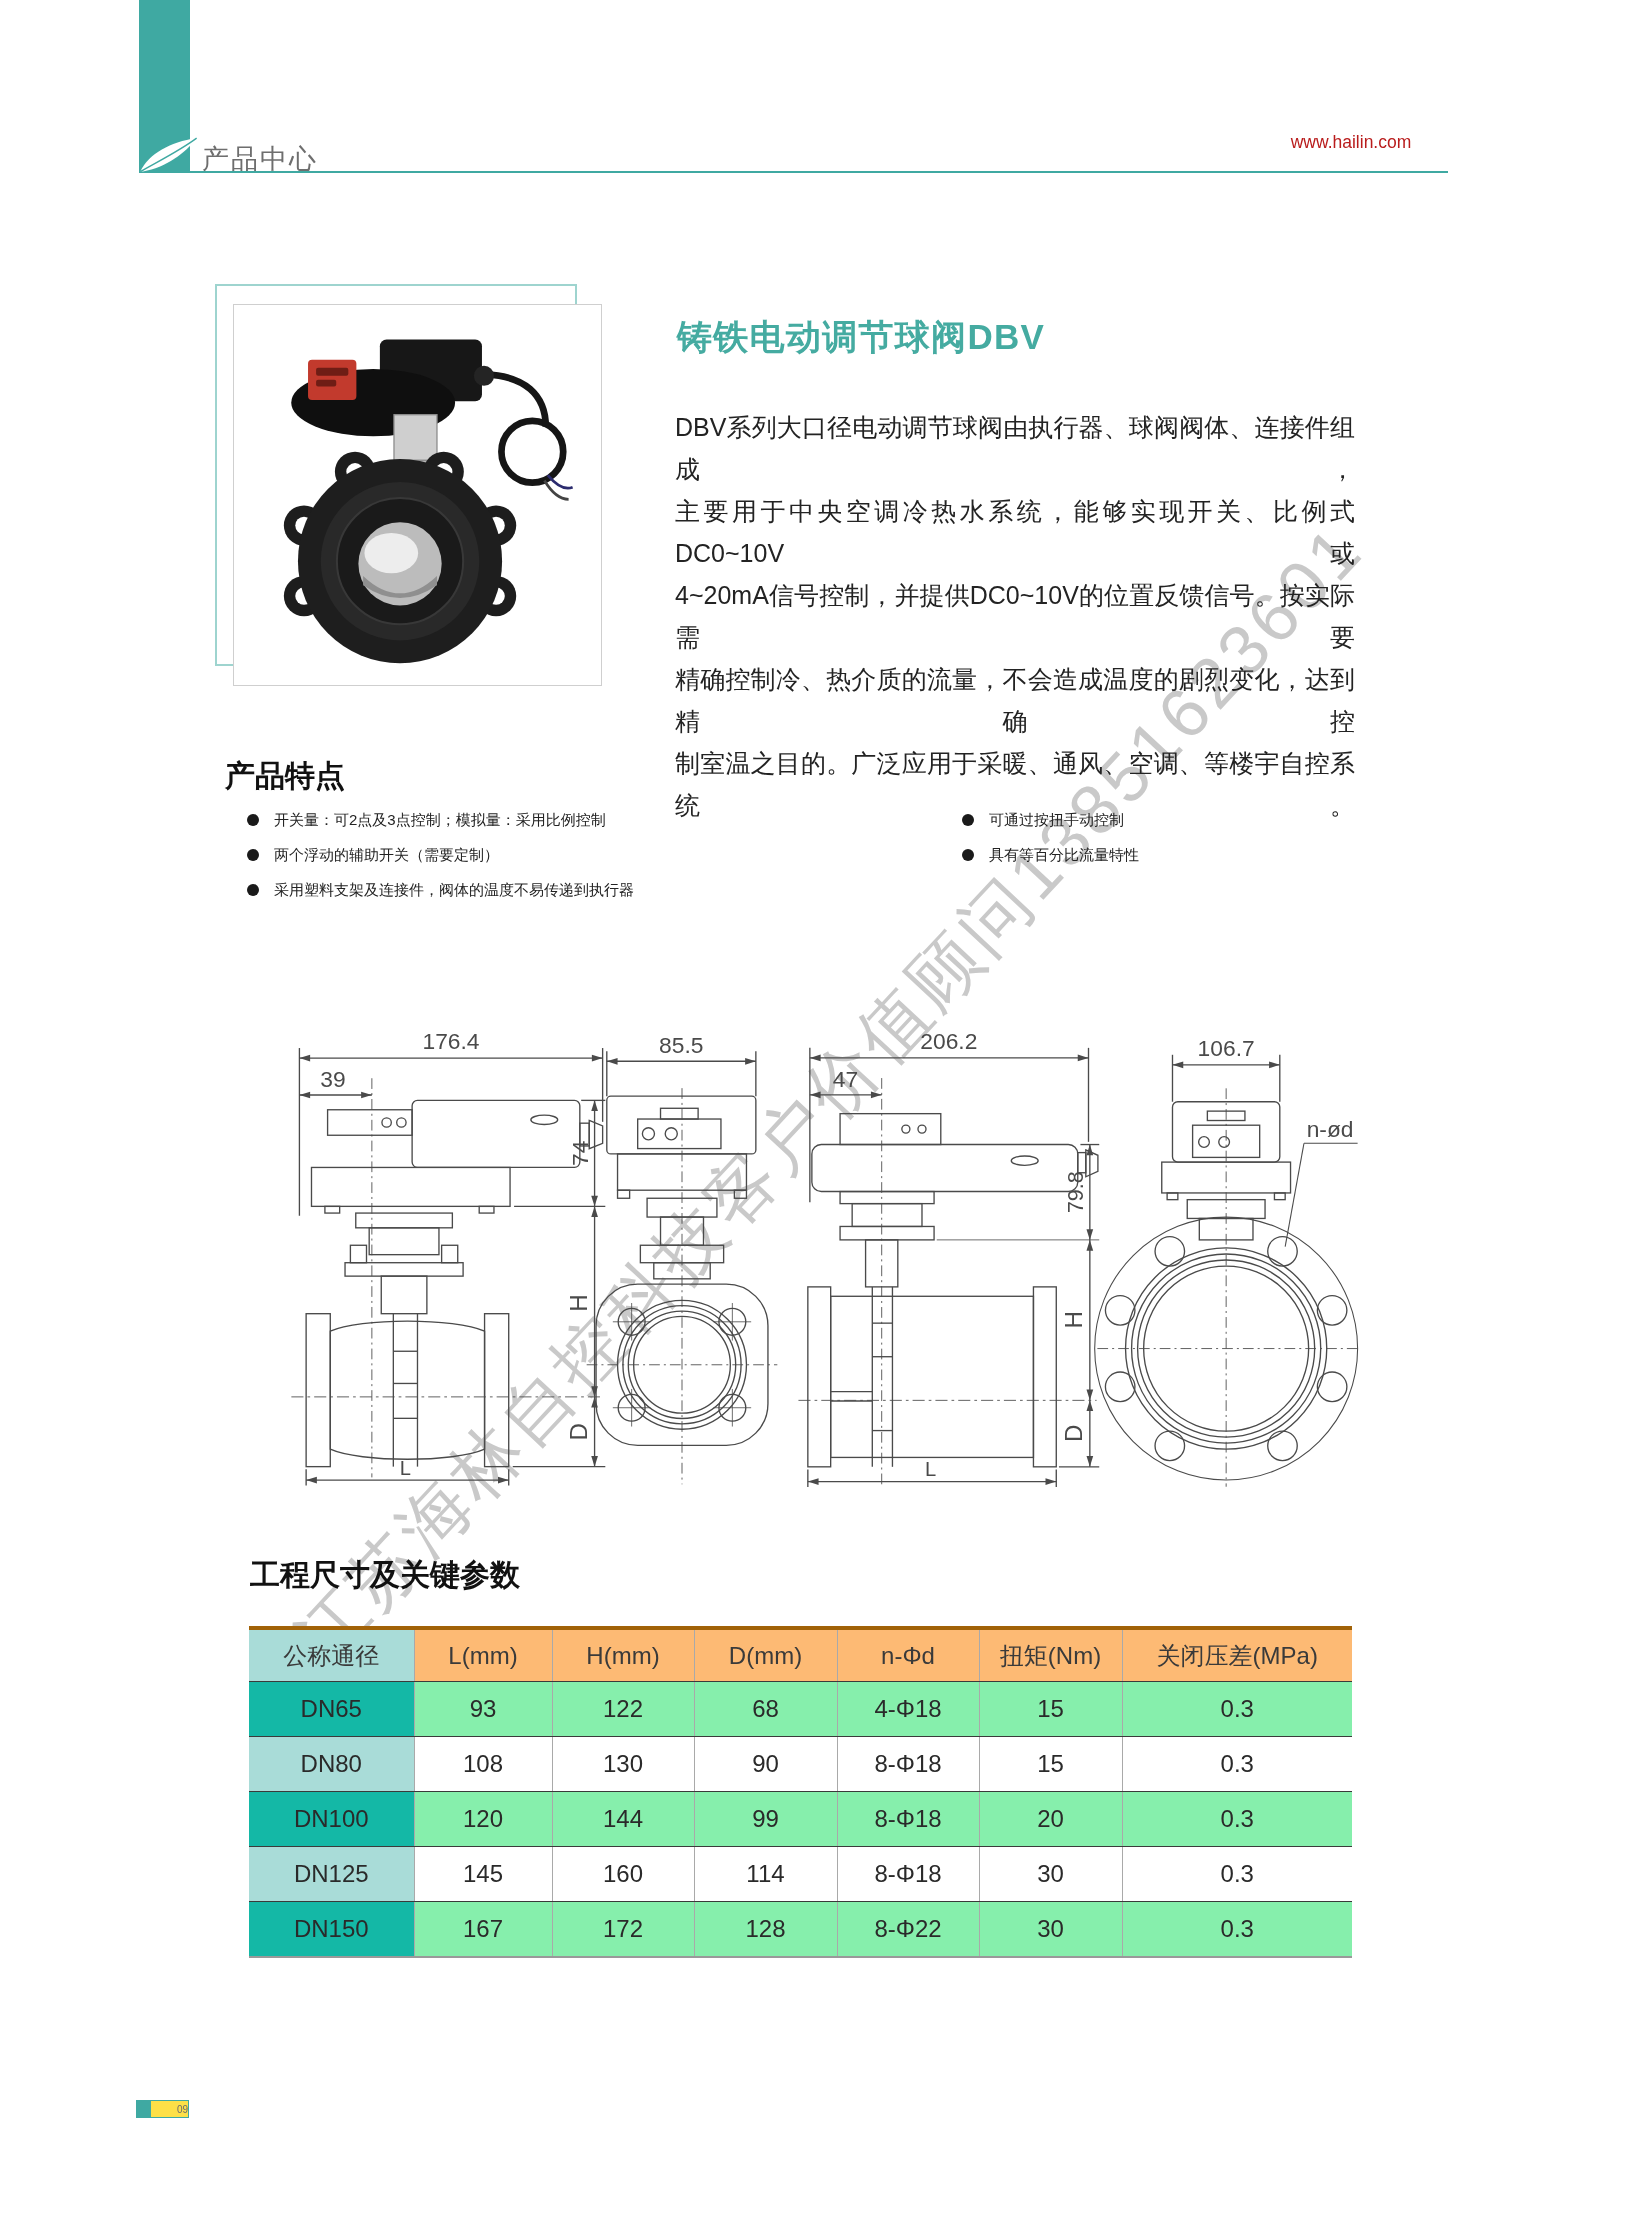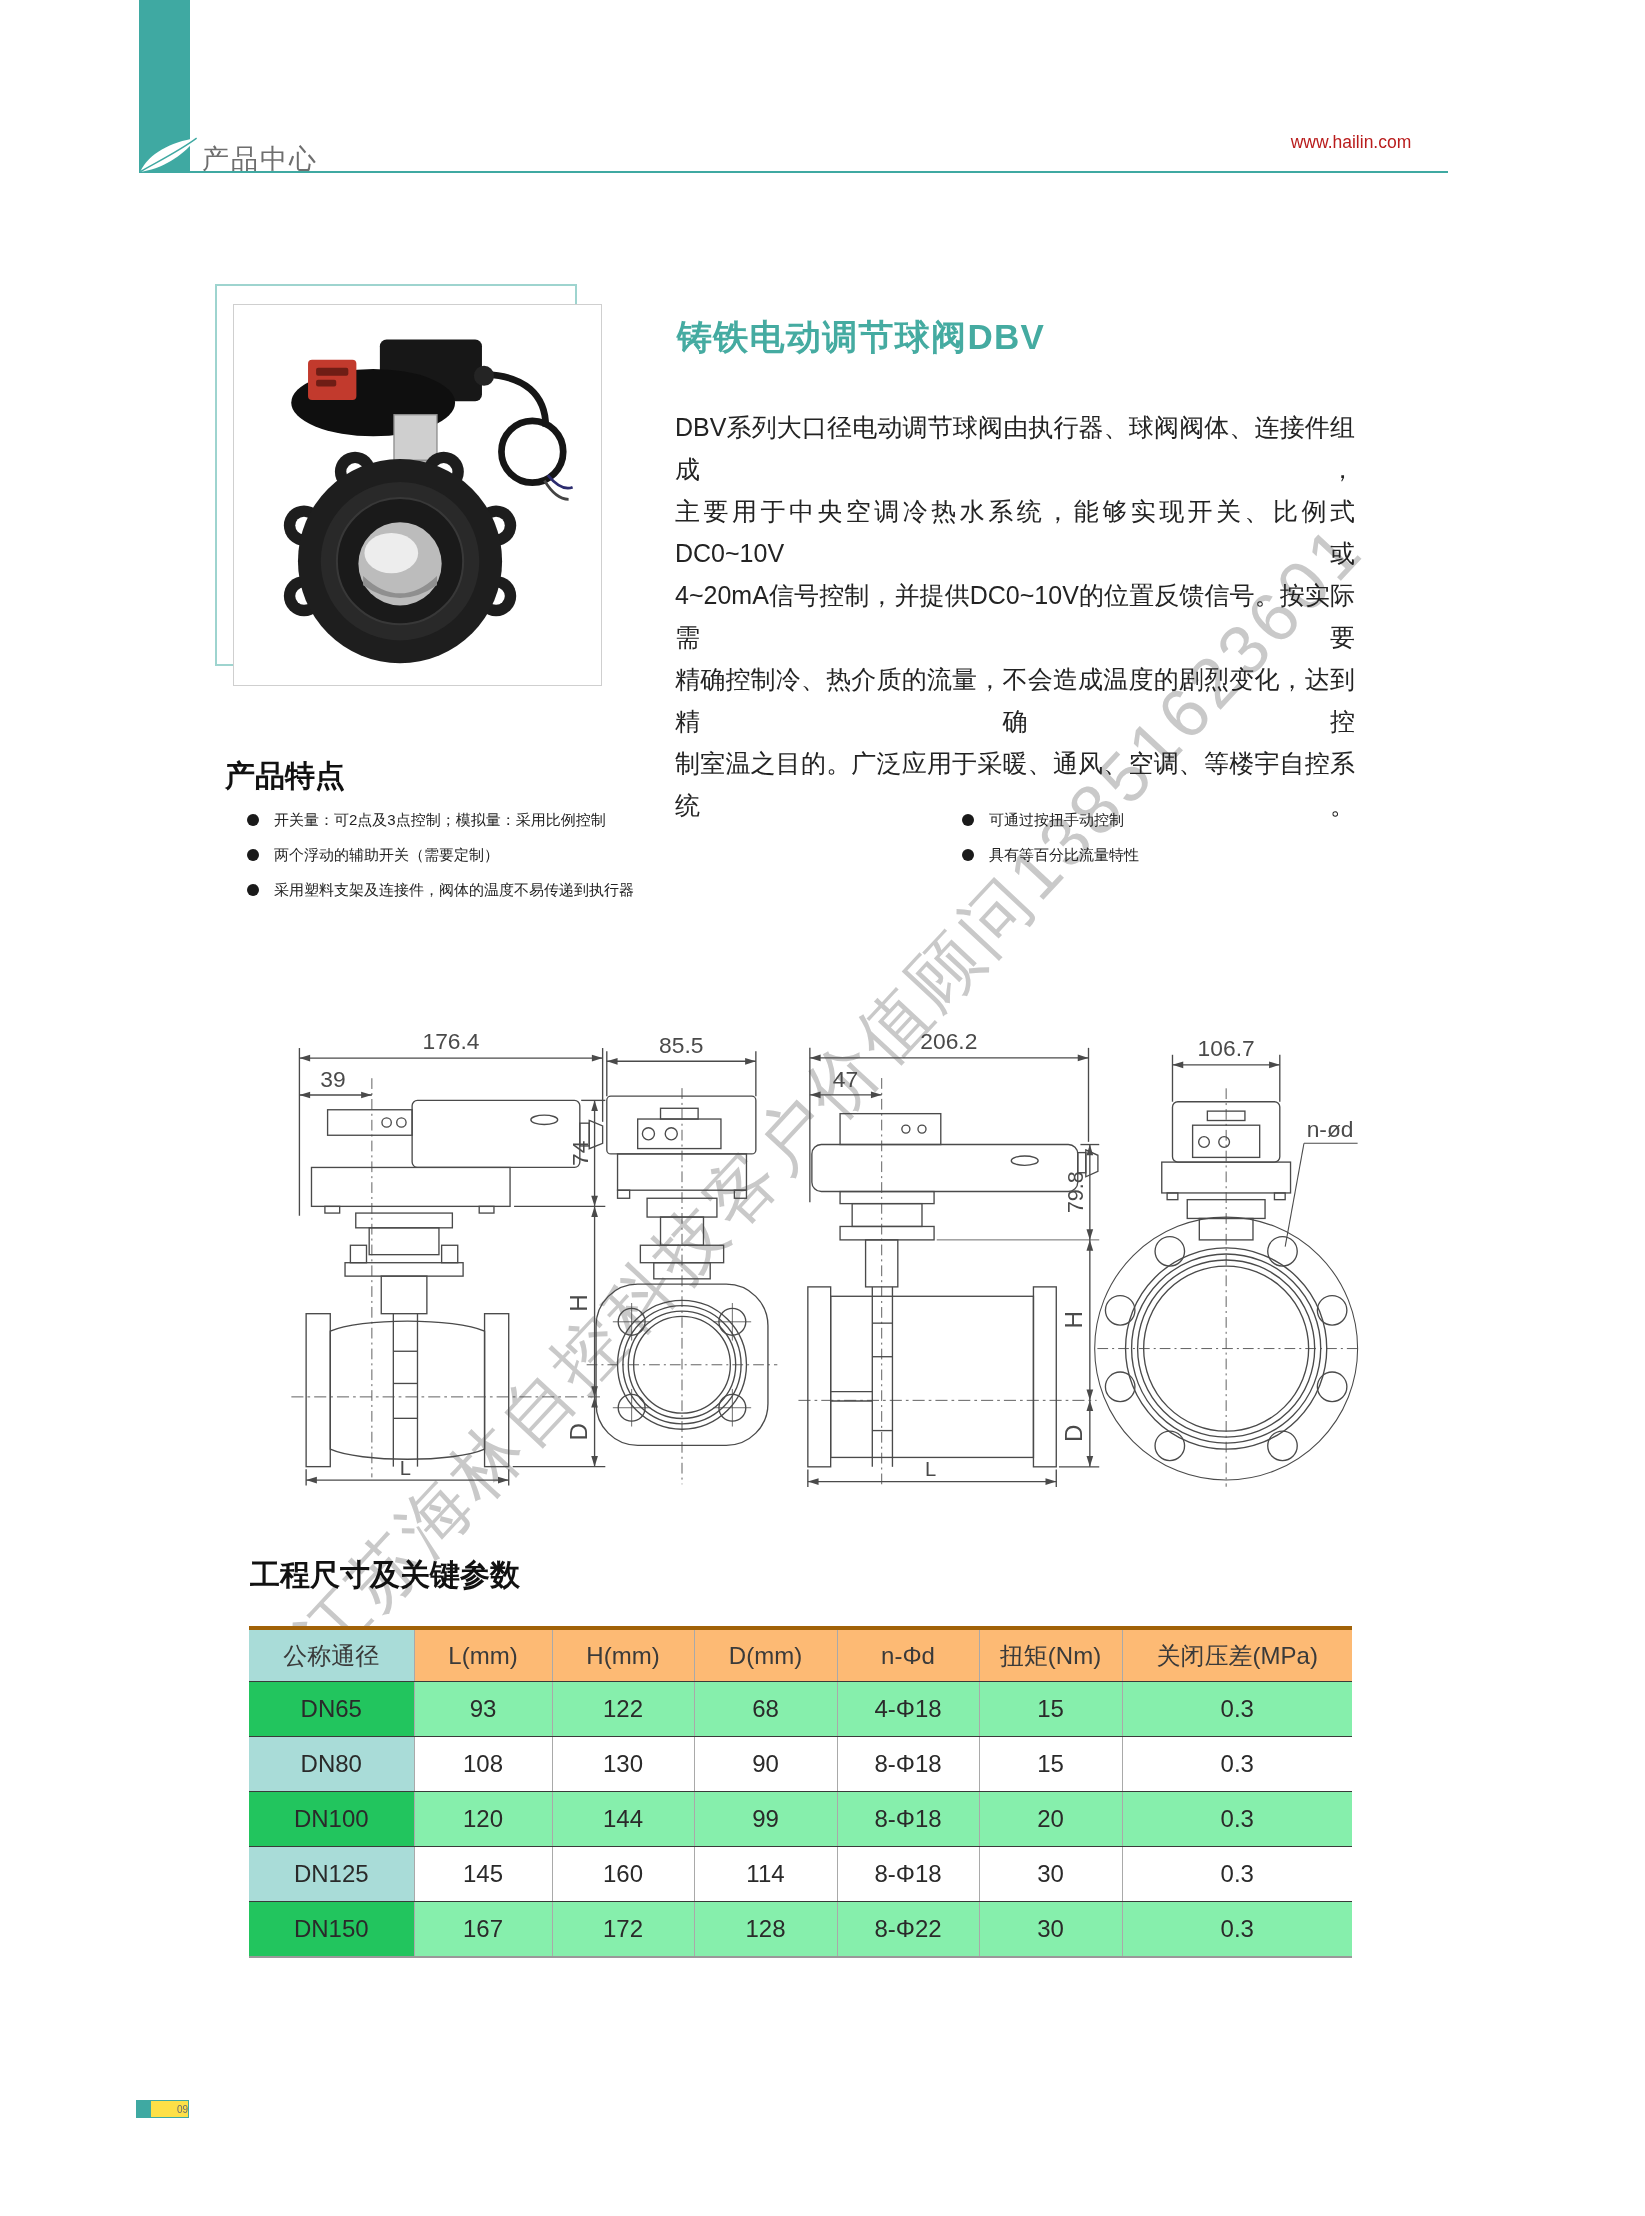--- a/index.html
+++ b/index.html
@@ -35,21 +35,21 @@
   
   .table-heading{left:250px;top:1555px;font-size:30px;font-weight:bold;color:#111;}
   table.spec{position:absolute;left:249px;top:1626px;border-collapse:collapse;table-layout:fixed;
              font-size:24px;color:#2a2a2a;border-top:4px solid #a16207;border-bottom:2.7px solid #999;}
   table.spec th,table.spec td{border-bottom:1.3px solid #3a3a3a;border-right:0.7px solid #a9a9a9;
              text-align:center;vertical-align:middle;padding:0;font-weight:400;}
   table.spec th{height:51px;color:#3a3a3a;background:#fdba74;}
   table.spec td{height:54px;}
   table.spec .c0{background:#a9dcd8;}
   table.spec tr.alt td{background:#86efac;}
-  table.spec tr.alt td.c0{background:#22c55e;margin-left:14px;}
+  table.spec tr.alt td.c0{background:#14b8a6;margin-left:14px;}
   table.spec th:last-child,table.spec td:last-child{border-right:none;}
   table.spec tr:last-child td{border-bottom:none;}
   
   .page-badge-square{left:136px;top:2100px;width:14px;height:18px;background:#3fa9a2;}
   .page-badge-box{left:150px;top:2100px;width:39px;height:18px;border:1.3px solid #3fa9a2;background:#fde047;
                   display:flex;align-items:center;justify-content:flex-end;font-size:10px;color:#6b6b6b;box-sizing:border-box;}
 </style>
 </head>
 <body>
 

